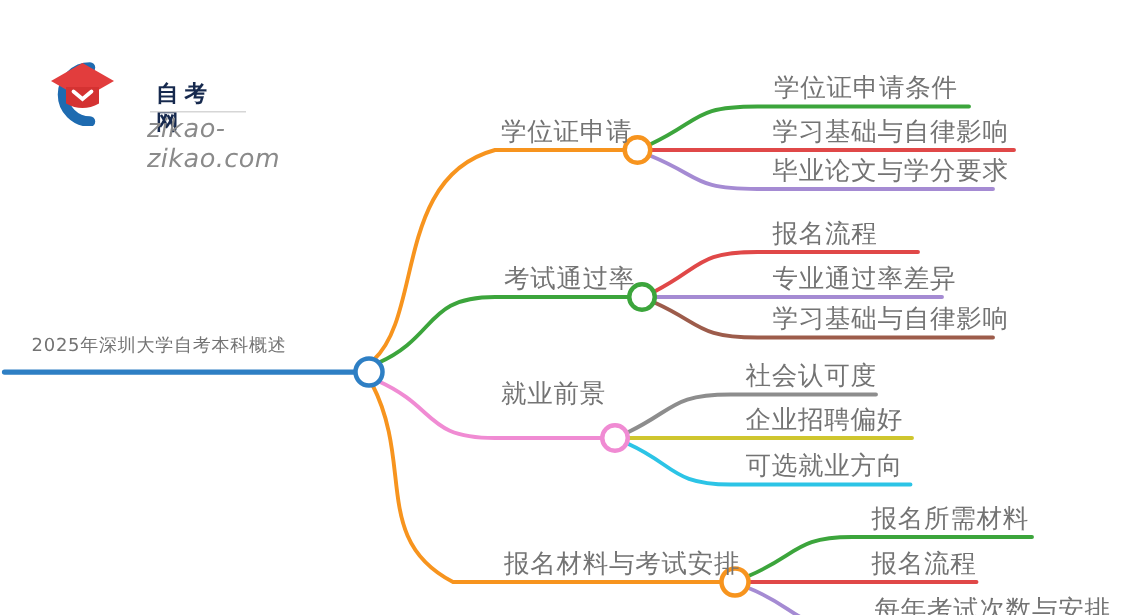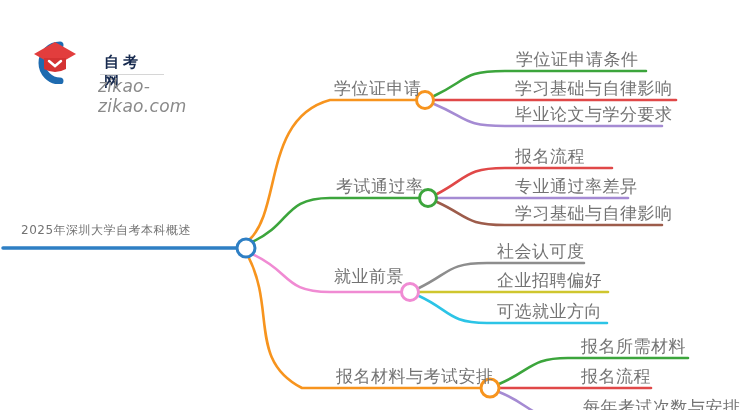--- a/index.html
+++ b/index.html
@@ -69,21 +69,21 @@
     </svg>
     <div class="logo-title">自考网</div>
     <div class="logo-divider"></div>
     <div class="logo-domain">zikao-zikao.com</div>
   </div>
 
   <div class="map-label root-label" style="left:21px;top:196px;">2025年深圳大学自考本科概述</div>
 
   <div class="map-label branch-label" style="left:334px;top:51px;">学位证申请</div>
   <div class="map-label branch-label" style="left:336px;top:149px;">考试通过率</div>
-  <div class="map-label branch-label" style="left:334px;top:239px;">就业前景</div>
+  <div class="map-label branch-label" style="left:334px;top:226px;">就业前景</div>
   <div class="map-label branch-label" style="left:336px;top:339px;">报名材料与考试安排</div>
 
   <div class="map-label child-label" style="left:516px;top:22px;">学位证申请条件</div>
   <div class="map-label child-label" style="left:515px;top:51px;">学习基础与自律影响</div>
   <div class="map-label child-label" style="left:515px;top:77px;">毕业论文与学分要求</div>
 
   <div class="map-label child-label" style="left:515px;top:119px;">报名流程</div>
   <div class="map-label child-label" style="left:515px;top:176px;">学习基础与自律影响</div>
   <div class="map-label child-label" style="left:515px;top:149px;">专业通过率差异</div>
 

